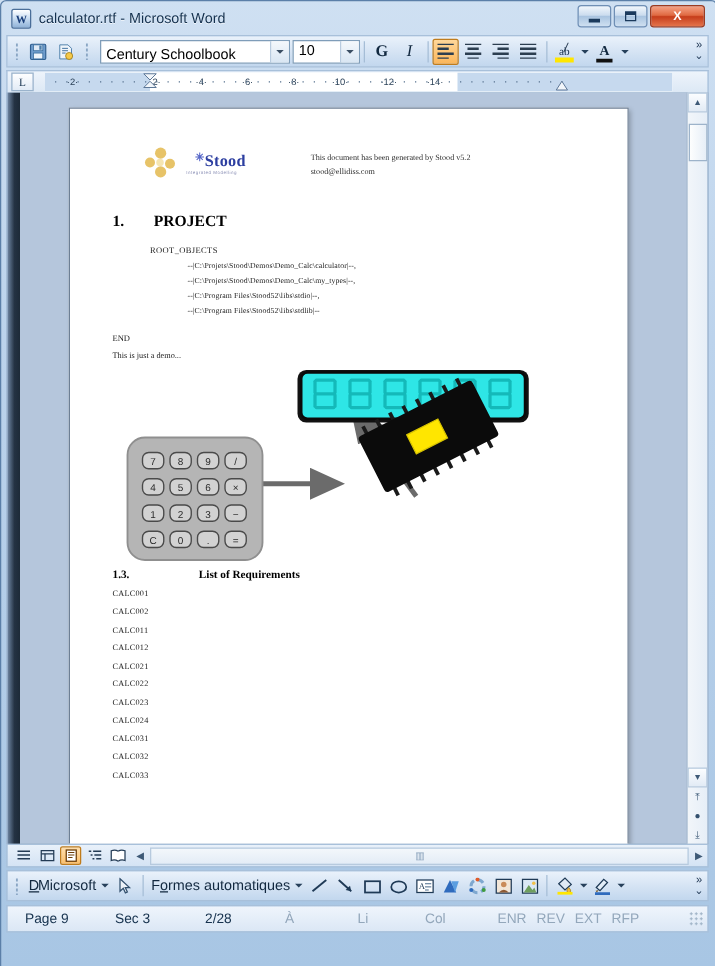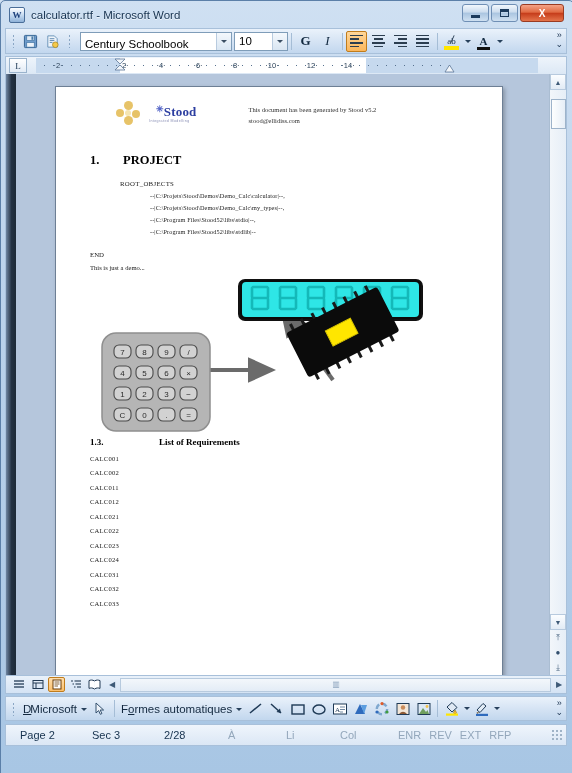--- a/index.html
+++ b/index.html
@@ -174,21 +174,21 @@
   #left-dark { width: 10px; background: linear-gradient(90deg,#6f86a3 0%, #243243 55%, #1d2a38 100%); }
   #doc-scroll-region { flex: 1; position: relative; background: #b5c6dc; overflow: hidden; }
   #page {
     position: absolute; left: 39px; top: 12px;
     width: 448px; height: 620px;
     background: #ffffff;
     border: 1px solid #6d7f95;
     box-shadow: 2px 2px 4px rgba(0,0,0,0.25);
     overflow: hidden;
   }
-  #page-inner { position: relative; width: 100%; height: 100%; padding: 14px 34px; }
+  #page-inner { position: relative; width: 100%; height: 100%; padding: 31px 34px; }
 
   
   .doc-header-row { display: flex; align-items: flex-start; height: 34px; }
   #stood-logo-mark {
     width: 26px; height: 26px; margin-left: 26px; flex: 0 0 26px;
     position: relative;
   }
   #stood-logo-mark i {
     position: absolute; border-radius: 50%; background: #e3b84e; opacity: .85;
   }
@@ -860,21 +860,21 @@
     <div class="dicon" style="width:9px;">
       <i class="dd-arrow" style="margin:0;"></i>
     </div>
     <div style="position:absolute;right:3px;top:2px;display:flex;flex-direction:column;align-items:center;">
       <span style="font-size:9px;color:#1b3350;line-height:9px;">»</span>
       <span style="font-size:9px;color:#1b3350;line-height:9px;">⌄</span>
     </div>
   </div>
 
   <div id="statusbar">
-    <div class="sb-cell" style="margin-left:10px;width:72px;">Page 2</div>
+    <div class="sb-cell" style="margin-left:10px;width:72px;">Page 9</div>
     <div class="sb-cell" style="width:72px;">Sec 3</div>
     <div class="sb-cell" style="width:64px;">2/28</div>
     <div class="sb-cell sb-dim" style="width:58px;">À</div>
     <div class="sb-cell sb-dim" style="width:54px;">Li</div>
     <div class="sb-cell sb-dim" style="width:58px;">Col</div>
     <div class="sb-cell sb-dim">ENR</div>
     <div class="sb-cell sb-dim">REV</div>
     <div class="sb-cell sb-dim">EXT</div>
     <div class="sb-cell sb-dim">RFP</div>
     <div id="sb-grip"></div>

